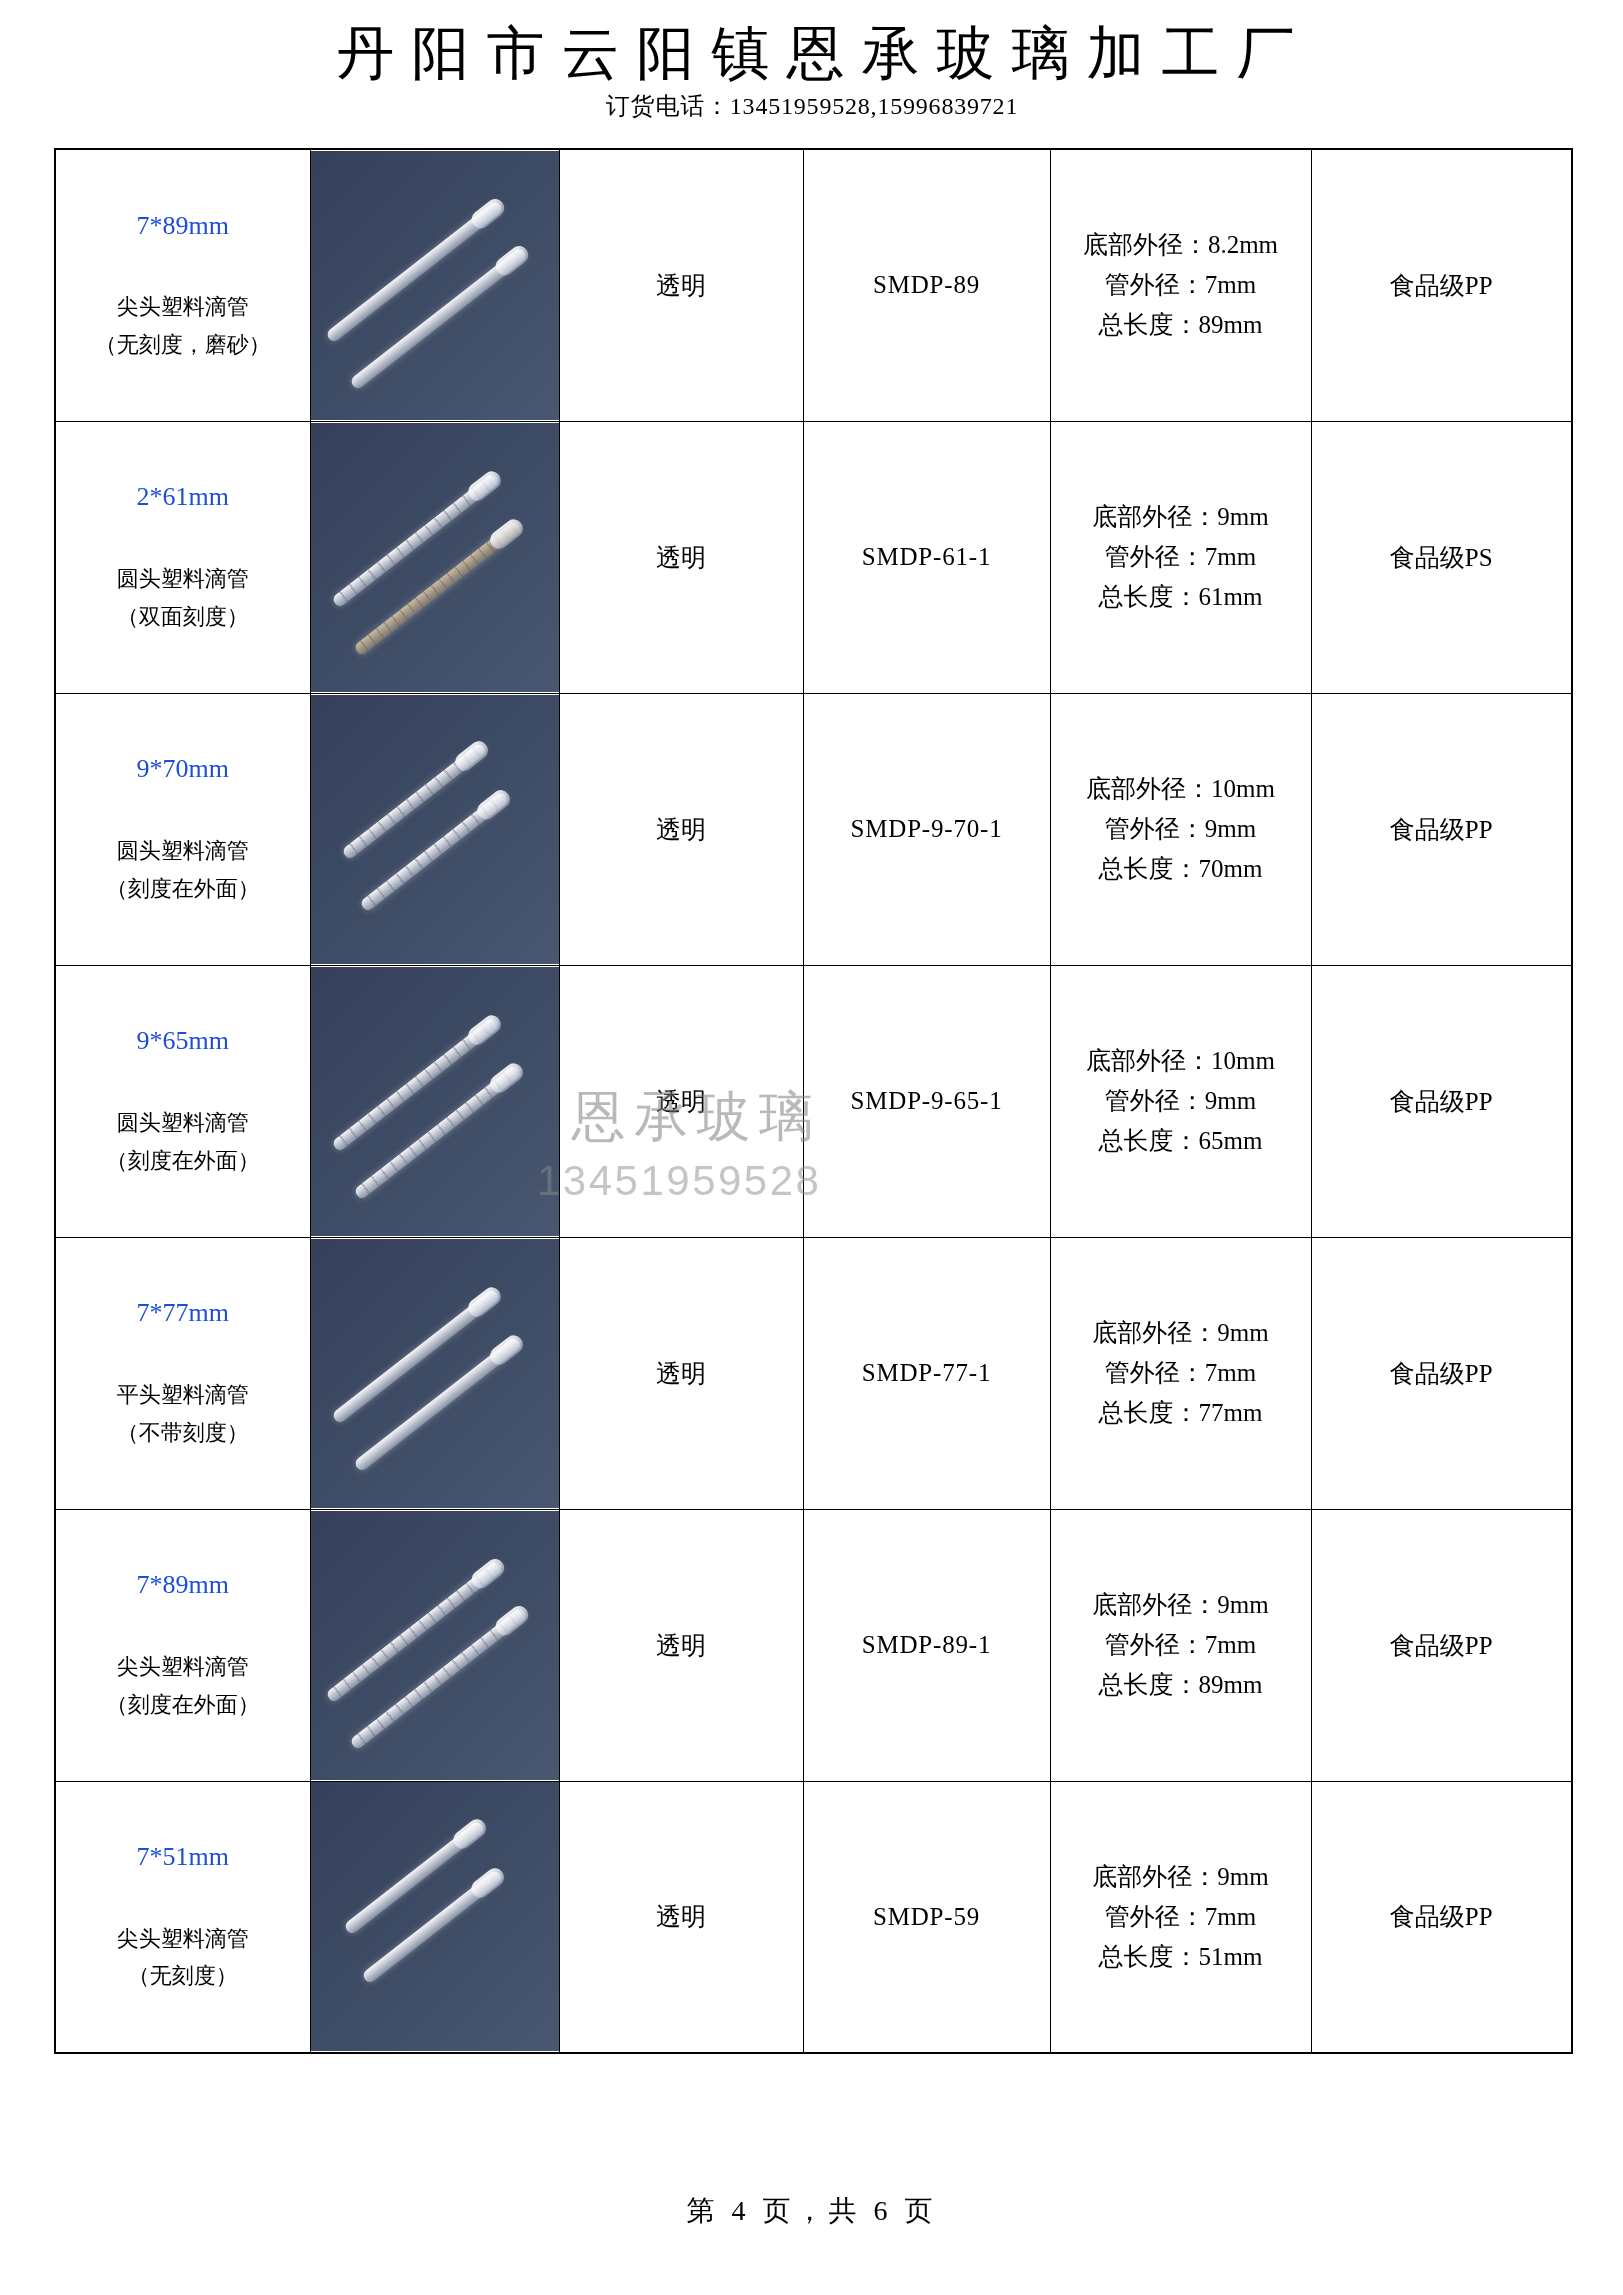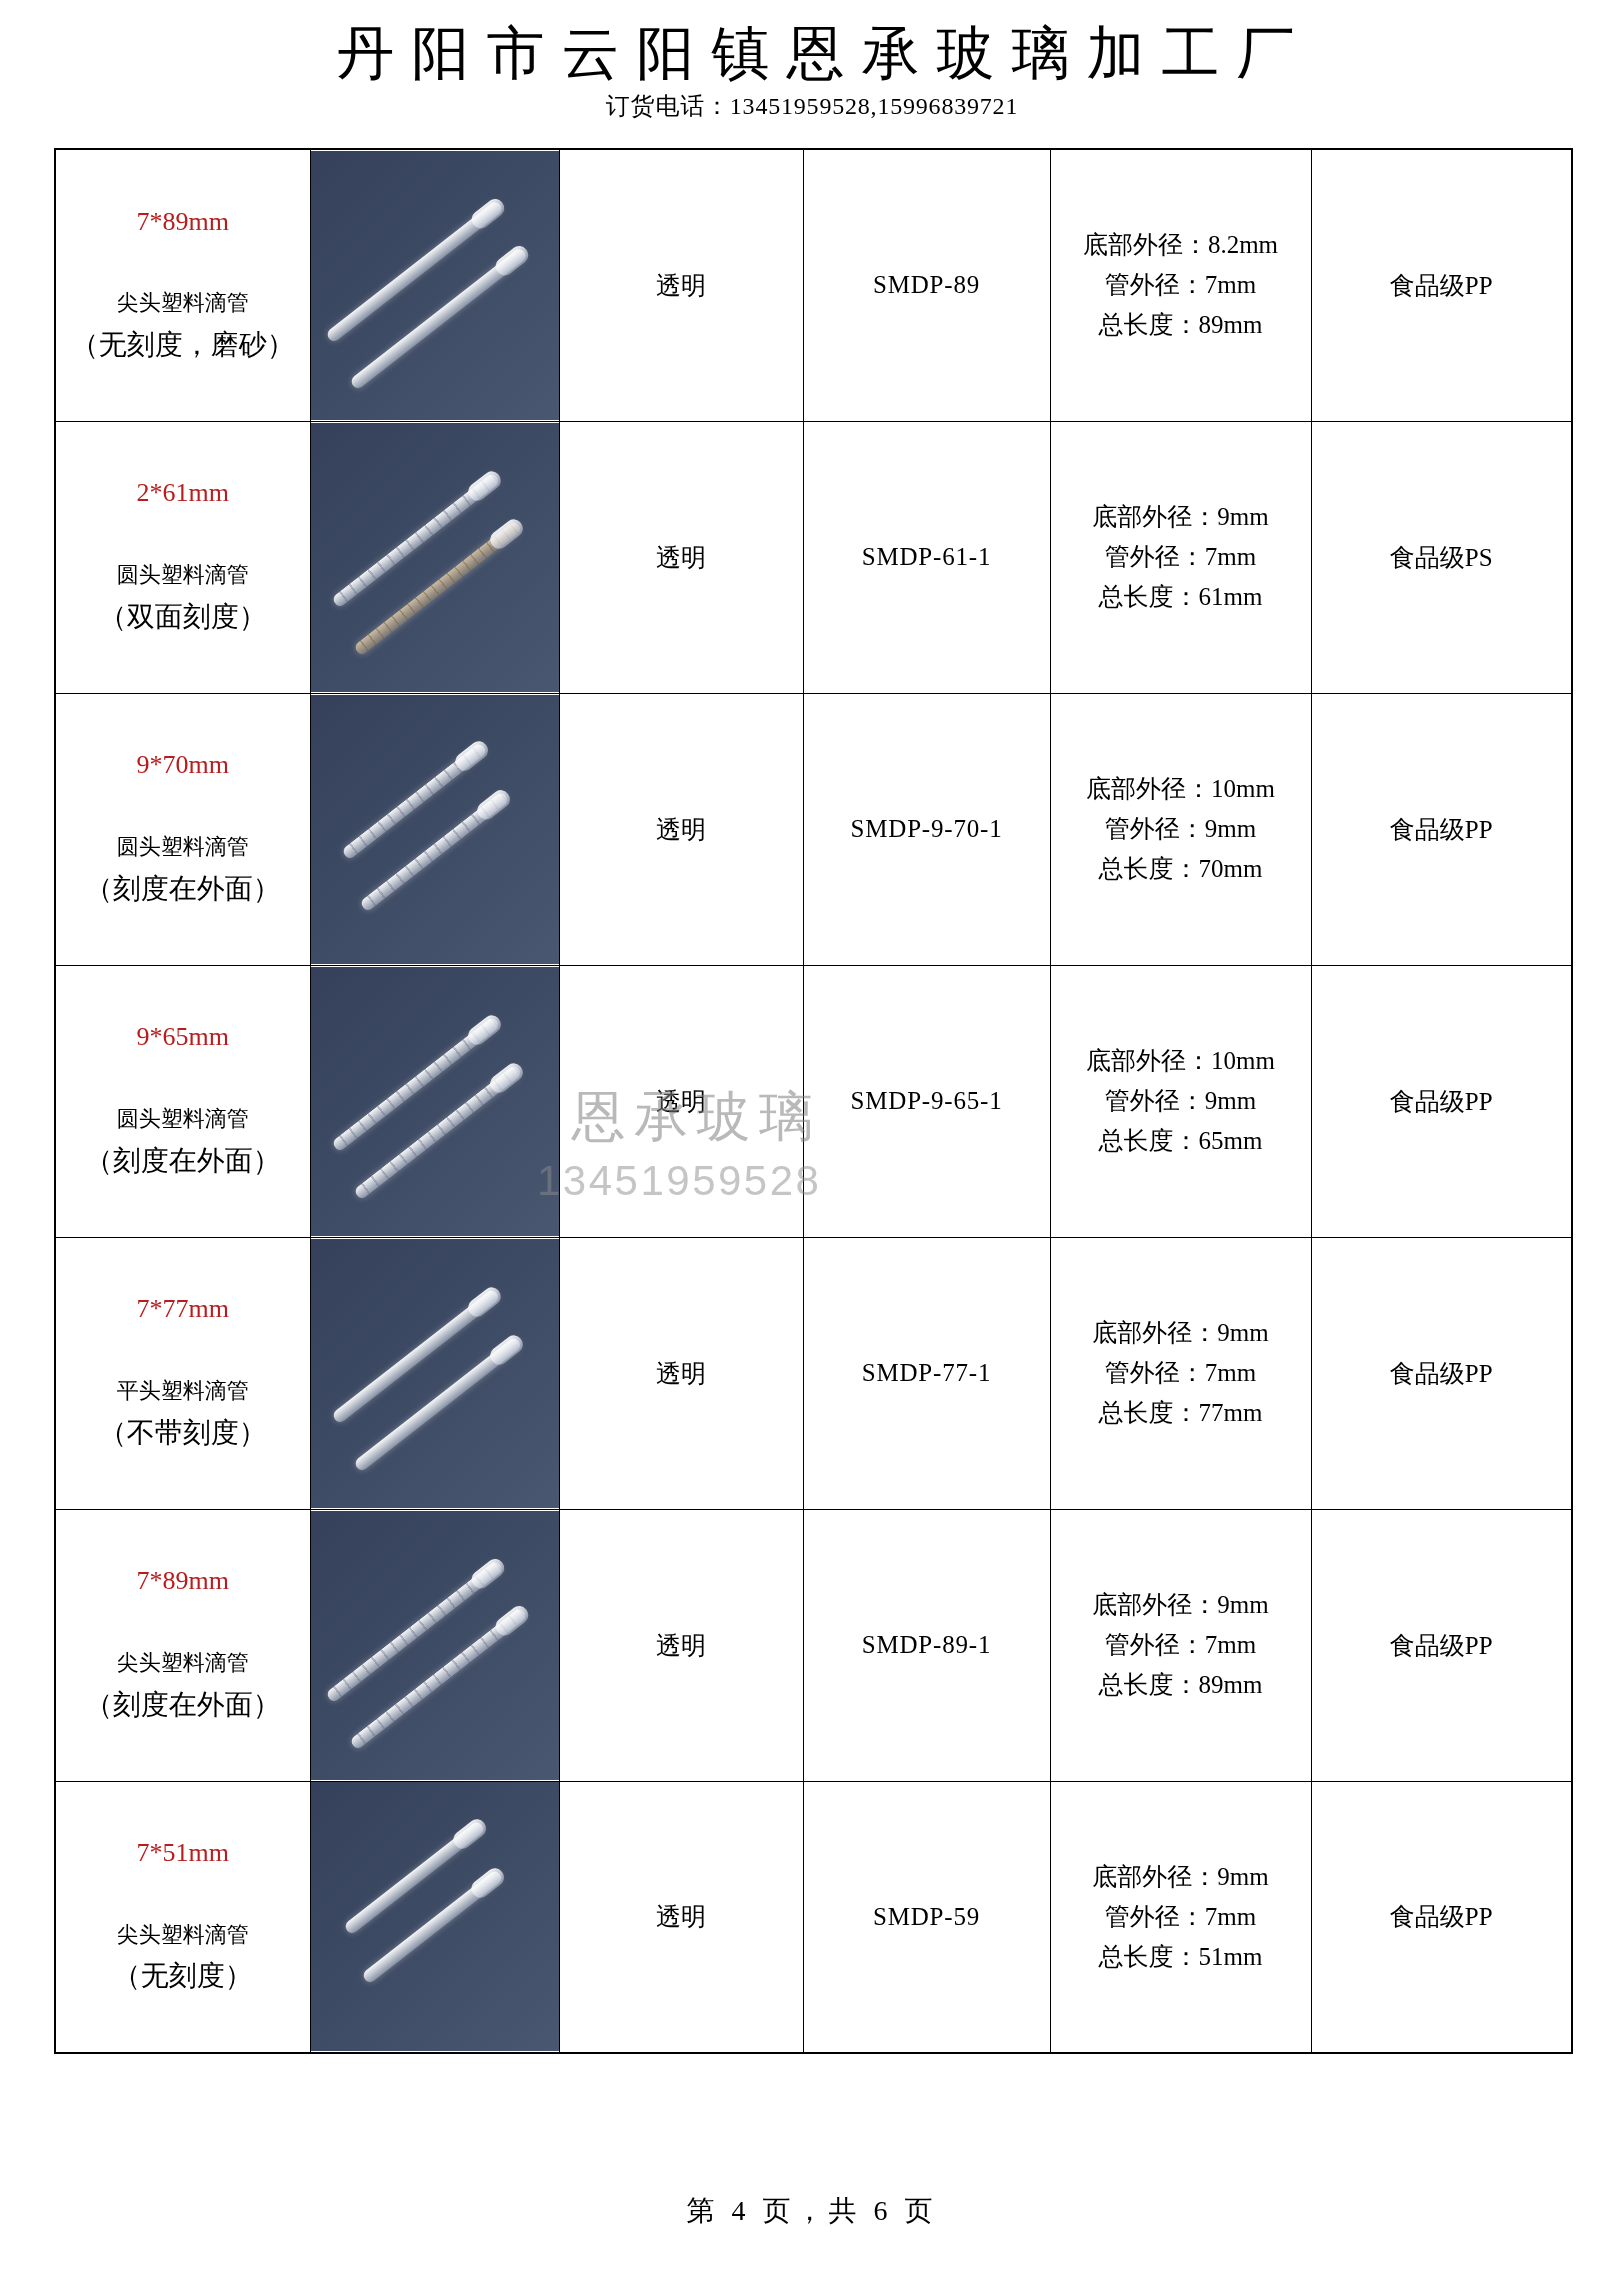--- a/index.html
+++ b/index.html
@@ -47,23 +47,23 @@
   table.catalog tr { height:272px; }
 
   .c-name  { width:255px; }
   .c-photo { width:249px; padding:0; }
   .c-color { width:244px; }
   .c-model { width:247px; letter-spacing:0.8px; }
   .c-dims  { width:261px; }
   .c-material { width:261px; }
 
   .c-name .inner { display:flex; flex-direction:column; align-items:center; gap:7.6px; }
-  .spec  { color:#b91c1c; font-size:26px; }
+  .spec  { color:#1d4ed8; font-size:26px; }
   .pname { font-size:22px;margin-top:44px; }
-  .pnote { font-size:28px; }
+  .pnote { font-size:22px; }
 
   .c-dims .dimline { line-height:40px; }
 
   .photo {
     position:relative;
     width:100%;
     height:269px;
     background:linear-gradient(135deg,#35415a 0%,#3d4a63 45%,#4a5770 100%);
     overflow:hidden;
   }

